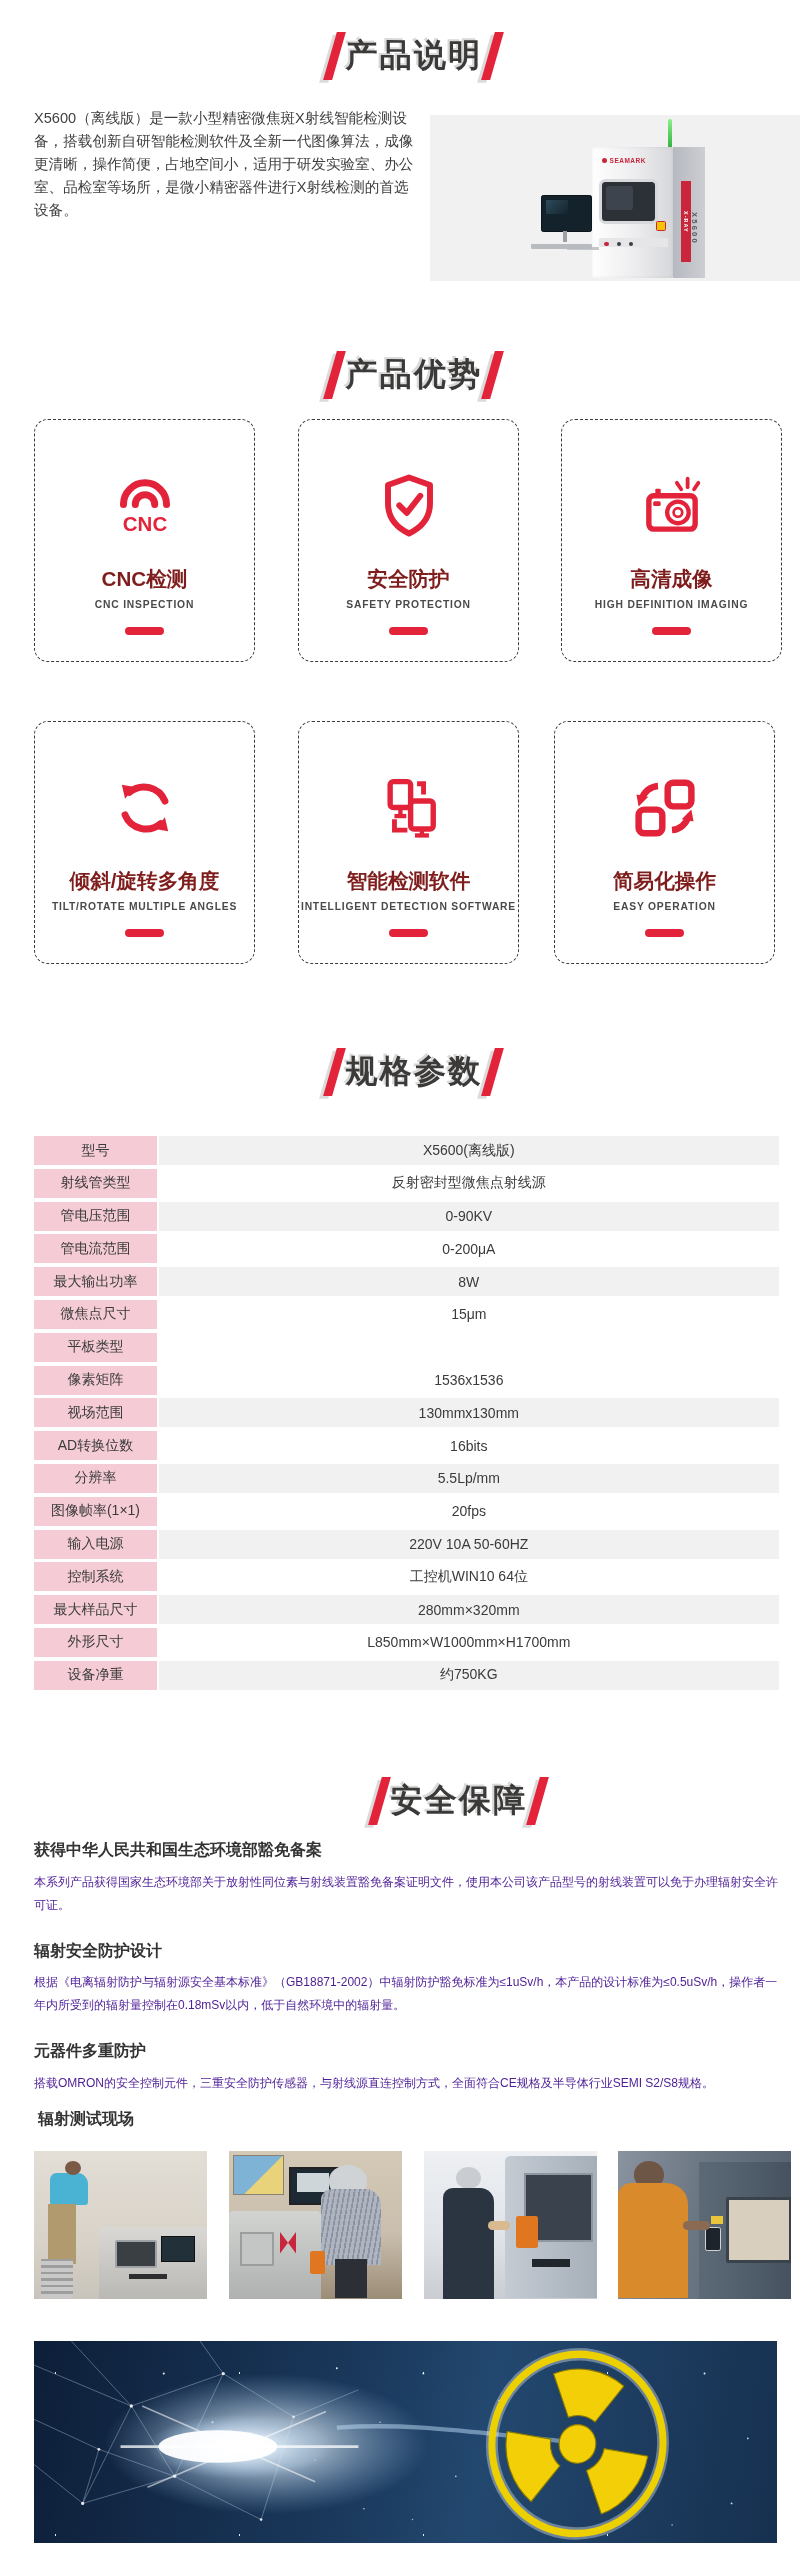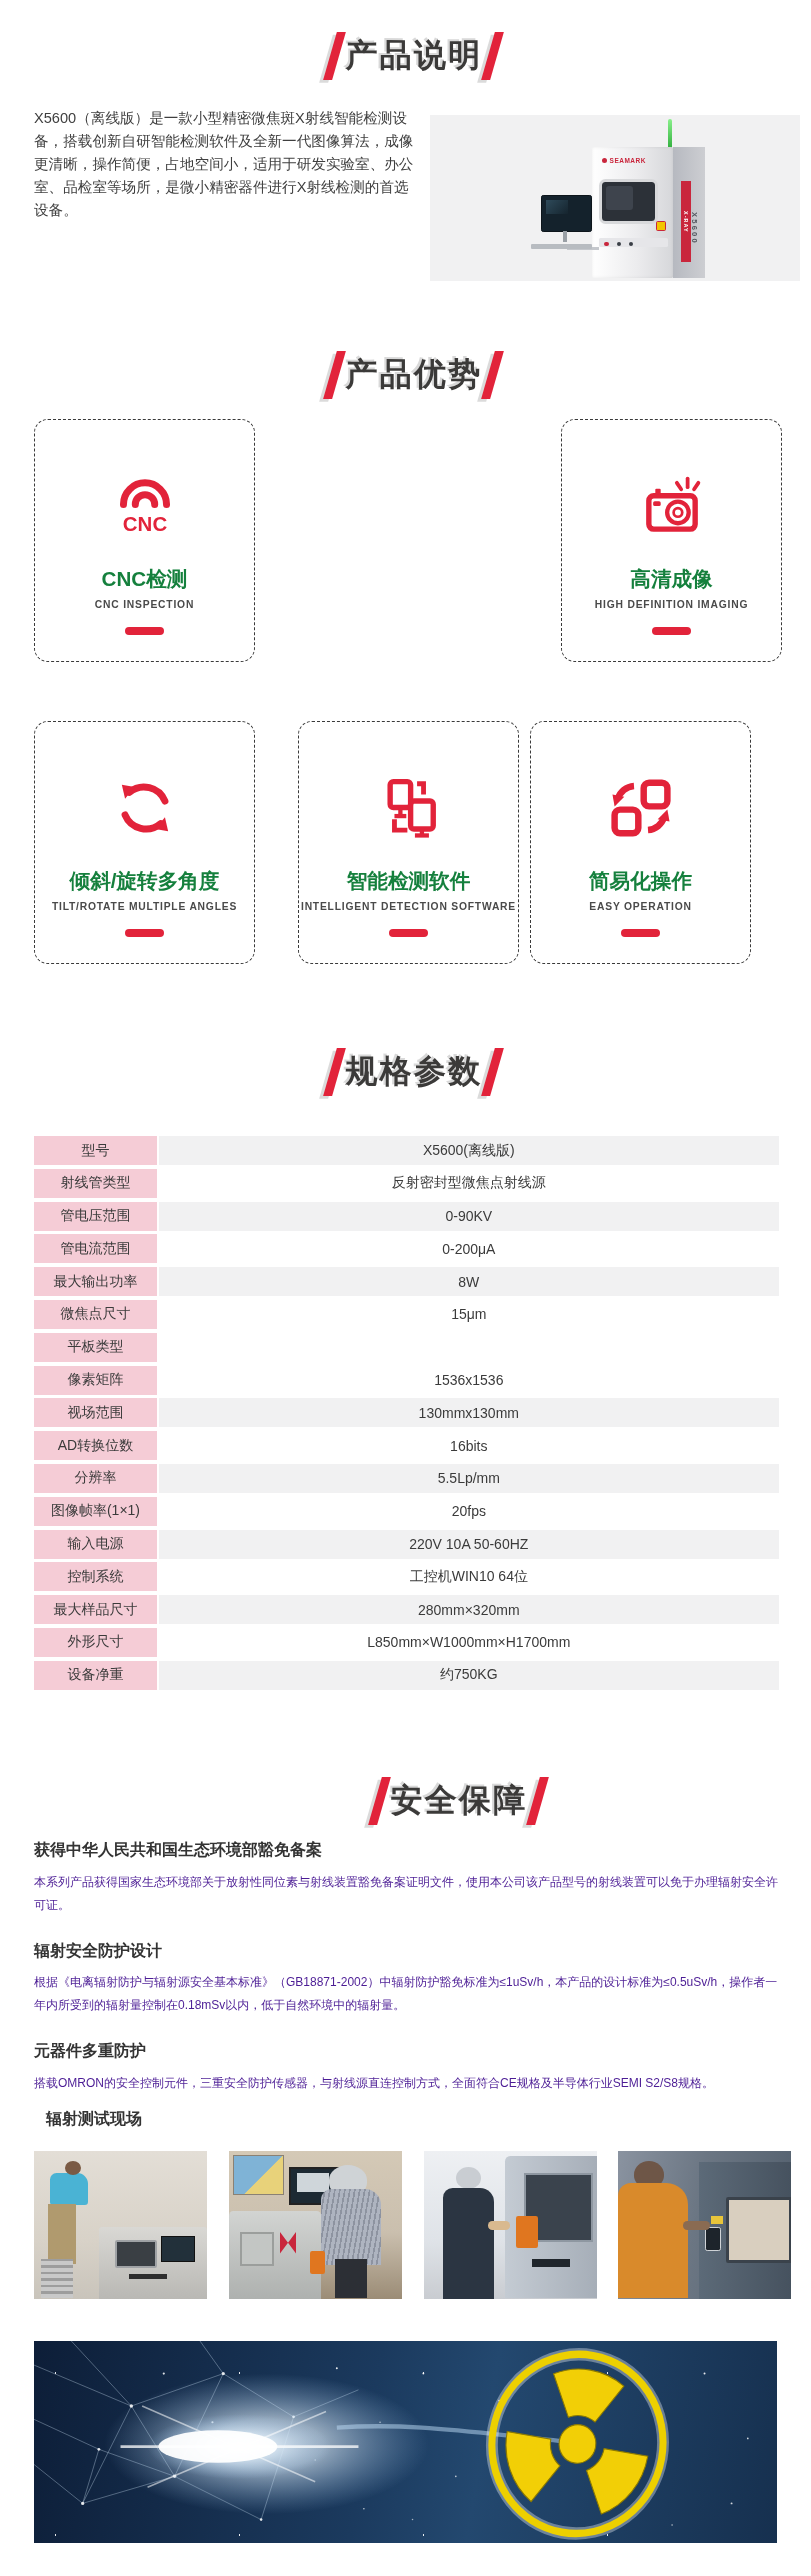--- a/index.html
+++ b/index.html
@@ -34,37 +34,37 @@
   .pi-panel i{display:inline-block;width:4.3px;height:4.3px;border-radius:50%;margin:2.2px 0 0 5.4px;}
   .pi-monitor{position:absolute;left:111px;top:80px;width:49px;height:35px;background:#14222c;border:1.6px solid #0d151b;border-radius:2.2px;}
   .pi-monitor::after{content:"";position:absolute;left:4.3px;top:4.3px;width:21.6px;height:14px;background:linear-gradient(135deg,#2e4a5a,#15242e);}
   .pi-stand{position:absolute;left:133px;top:116px;width:4.3px;height:10.8px;background:#9aa0a6;}
   .pi-kb{position:absolute;left:101px;top:129px;width:61px;height:5.4px;background:#b8bcc1;border-radius:1.1px;}
   .pi-arm{position:absolute;left:137px;top:132px;width:32px;height:3.2px;background:#c4c7cc;}
 
   
   .adv-card{position:absolute;width:219px;height:241px;border:1.6px dashed #3a3a3a;border-radius:14px;background:#ffffff;}
   .adv-icon{position:absolute;left:0;top:48px;width:100%;height:76px;display:flex;align-items:center;justify-content:center;}
-  .adv-zh{position:absolute;left:0;top:145px;width:100%;text-align:center;font-size:20.6px;font-weight:700;color:#15803d;}
+  .adv-zh{position:absolute;left:0;top:145px;width:100%;text-align:center;font-size:20.6px;font-weight:700;color:#7f1d1d;}
   .adv-en{position:absolute;left:0;top:179px;width:100%;text-align:center;font-size:10.3px;font-weight:700;color:#4a4a4a;letter-spacing:0.8px;}
   .adv-bar{position:absolute;left:50%;top:207px;margin-left:-19.5px;width:39px;height:8px;border-radius:4.3px;background:#e2233a;}
 
   
   #spec-table{position:absolute;left:34px;top:1136px;width:745px;}
   .spec-row{display:flex;height:29px;margin-bottom:3.8px;}
   .spec-label{width:123px;background:#f5ccd6;display:flex;align-items:center;justify-content:center;
     font-size:14px;color:#3b3b3b;margin-right:1.6px;flex:none;}
   .spec-value{flex:1;display:flex;align-items:center;justify-content:center;font-size:14px;color:#3b3b3b;background:#f1f1f2;}
   .spec-row.alt .spec-value{background:#ffffff;}
 
   
   #safety-text{position:absolute;left:34px;top:1840px;width:747px;}
   #safety-text h3{margin:0 0 9.7px 0;font-size:16px;font-weight:700;color:#333333;}
   #safety-text p{margin:0 0 24px 0;font-size:12px;line-height:23px;color:#4c1d95;}
-  #gallery-heading{position:absolute;left:46px;top:2109px;font-size:16px;font-weight:700;color:#333333;}
+  #gallery-heading{position:absolute;left:38px;top:2109px;font-size:16px;font-weight:700;color:#333333;}
 
   
   .photo{position:absolute;top:2151px;width:173px;height:148px;overflow:hidden;background:#cfc9c0;}
   .ph-block{position:absolute;}
 
   
   #banner{position:absolute;left:34px;top:2341px;width:743px;height:202px;overflow:hidden;
     background:
       radial-gradient(1.1px 1.1px at 21.6px 32px, rgba(255,255,255,.9) 50%, transparent 52%),
       radial-gradient(0.8px 0.8px at 65px 76px, rgba(255,255,255,.8) 50%, transparent 52%),
@@ -123,20 +123,31 @@
         <path d="M25 62 A40 40 0 0 1 105 62" fill="none" stroke="#e2233a" stroke-width="13" stroke-linecap="round"></path>
         <path d="M47 62 A18 18 0 0 1 83 62" fill="none" stroke="#e2233a" stroke-width="13" stroke-linecap="round"></path>
         <text x="65" y="112" text-anchor="middle" font-size="38" font-weight="bold" fill="#e2233a" font-family="Liberation Sans, sans-serif">CNC</text>
       </svg>
     </div>
     <div class="adv-zh">CNC检测</div>
     <div class="adv-en">CNC INSPECTION</div>
     <div class="adv-bar"></div>
   </div>
 
+  <div class="adv-card" style="left:298px;top:419px;">
+    <div class="adv-icon">
+      <svg width="70" height="70" viewBox="0 0 130 130">
+        <path d="M65 12 L104 26 V60 C104 89 86 106 65 116 C44 106 26 89 26 60 V26 Z" fill="none" stroke="#e2233a" stroke-width="11" stroke-linejoin="round"></path>
+        <path d="M47 64 L61 78 L86 46" fill="none" stroke="#e2233a" stroke-width="11" stroke-linecap="round" stroke-linejoin="round"></path>
+      </svg>
+    </div>
+    <div class="adv-zh">安全防护</div>
+    <div class="adv-en">SAFETY PROTECTION</div>
+    <div class="adv-bar"></div>
+  </div>
 
   <div class="adv-card" style="left:561px;top:419px;">
     <div class="adv-icon">
       <svg width="70" height="70" viewBox="0 0 130 130">
         <rect x="22" y="46" width="86" height="62" rx="9" fill="none" stroke="#e2233a" stroke-width="10"></rect>
         <circle cx="76" cy="77" r="20" fill="none" stroke="#e2233a" stroke-width="8"></circle>
         <circle cx="76" cy="77" r="8" fill="none" stroke="#e2233a" stroke-width="5"></circle>
         <rect x="30" y="56" width="14" height="9" rx="3" fill="#e2233a"></rect>
         <rect x="34" y="33" width="10" height="10" rx="2" fill="#e2233a"></rect>
         <g stroke="#e2233a" stroke-width="7" stroke-linecap="round">
@@ -176,21 +187,21 @@
         <line x1="76" y1="116" x2="102" y2="116" stroke="#e2233a" stroke-width="8"></line>
         <path d="M38 86 V106 H62" fill="none" stroke="#e2233a" stroke-width="9"></path>
         <path d="M80 20 H92 V40" fill="none" stroke="#e2233a" stroke-width="9"></path>
       </svg>
     </div>
     <div class="adv-zh">智能检测软件</div>
     <div class="adv-en">INTELLIGENT DETECTION SOFTWARE</div>
     <div class="adv-bar"></div>
   </div>
 
-  <div class="adv-card" style="left:530px;top:721px;">
+  <div class="adv-card" style="left:554px;top:721px;">
     <div class="adv-icon">
       <svg width="70" height="70" viewBox="0 0 130 130">
         <rect x="70" y="18" width="44" height="44" rx="10" fill="none" stroke="#e2233a" stroke-width="12"></rect>
         <rect x="16" y="68" width="44" height="44" rx="10" fill="none" stroke="#e2233a" stroke-width="12"></rect>
         <path d="M52 24 A34 34 0 0 0 22 48" fill="none" stroke="#e2233a" stroke-width="12"></path>
         <polygon points="12,40 34,44 16,62" fill="#e2233a"></polygon>
         <path d="M78 106 A34 34 0 0 0 108 82" fill="none" stroke="#e2233a" stroke-width="12"></path>
         <polygon points="118,90 96,86 114,68" fill="#e2233a"></polygon>
       </svg>
     </div>

